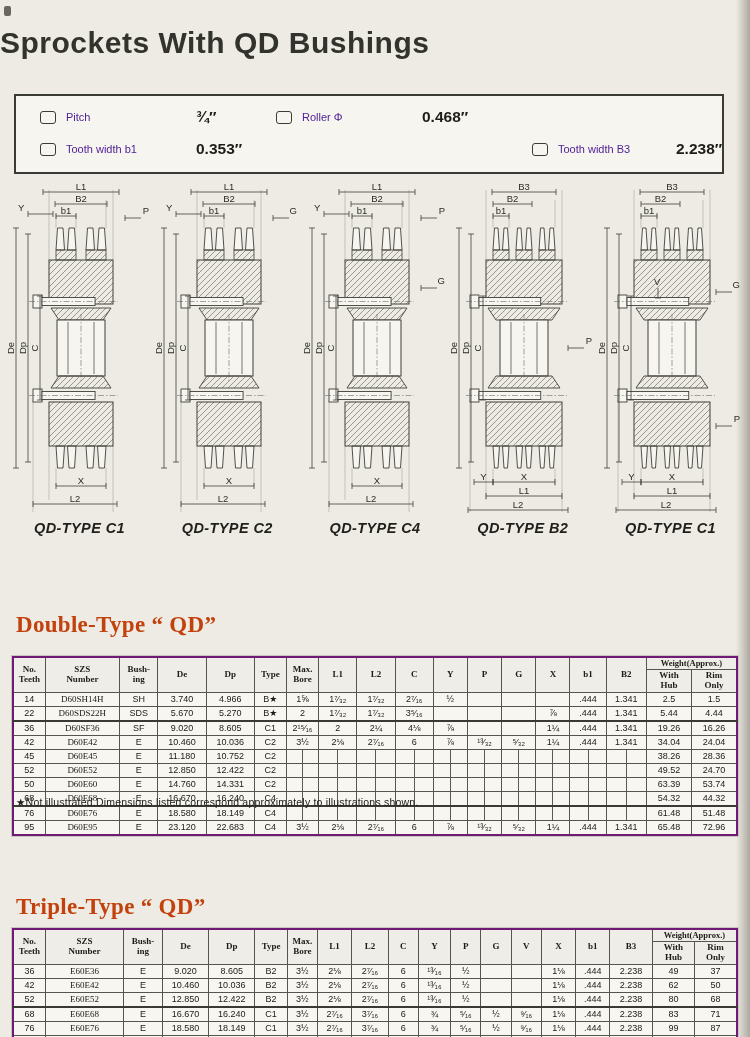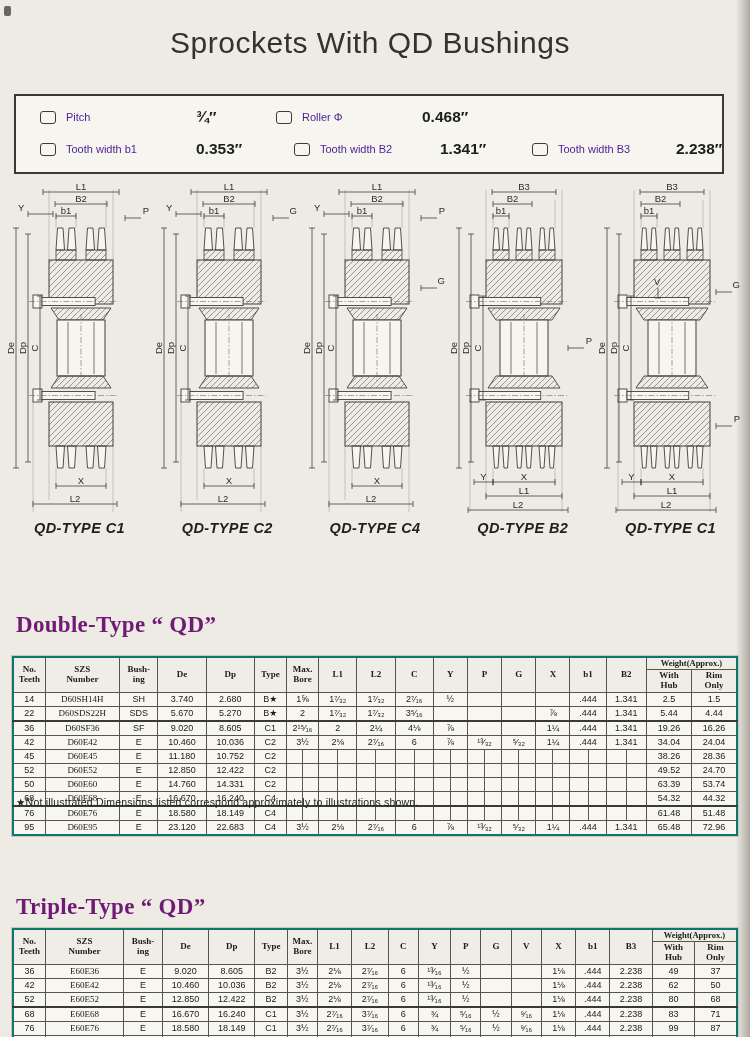--- a/index.html
+++ b/index.html
@@ -4,22 +4,22 @@
 <style>
   html,body{margin:0;padding:0}
   body{
     width:750px;height:1037px;position:relative;overflow:hidden;
     background:#edebe4;
     font-family:"Liberation Sans",sans-serif;color:#22221e;
   }
   .scan-edge{position:absolute;top:0;right:0;width:14px;height:100%;
     background:linear-gradient(to right,rgba(0,0,0,0),rgba(110,104,92,.5));pointer-events:none}
   .scan-corner{position:absolute;left:4px;top:6px;width:7px;height:10px;background:#4a463e;border-radius:2px;opacity:.8}
-  .page-title{position:absolute;top:26px;left:0;width:740px;text-align:center;
-    font-size:30px;font-weight:normal;color:#33332d;letter-spacing:0.5px}
+  .page-title{position:absolute;top:26px;left:0;width:740px;
+    font-size:30px;font-weight:bold;color:#33332d;letter-spacing:0.5px}
   
   .spec-box{position:absolute;left:14px;top:94px;width:706px;height:76px;
     border:2px solid #3a3a34;background:rgba(252,251,247,.6)}
   .spec-item{position:absolute;display:flex;align-items:center}
   .cbx{display:inline-block;width:14px;height:11px;border:1.6px solid #3c3c36;border-radius:3px;margin-right:10px;background:transparent}
   .spec-label{font-weight:normal;font-size:11px;color:#4c1d95;white-space:nowrap}
   .spec-value{font-weight:bold;font-size:15.5px;color:#1d1d19;white-space:nowrap}
   #sp0{left:24px;top:12px}#sp0 .spec-label{width:130px}
   #sp1{left:260px;top:12px}#sp1 .spec-label{width:120px}
   #sp2{left:24px;top:44px}#sp2 .spec-label{width:130px}
@@ -27,29 +27,29 @@
   #sp4{left:516px;top:44px}#sp4 .spec-label{width:118px}
   
   .diagrams{position:absolute;left:8px;top:184px;width:734px;display:flex;justify-content:space-between}
   .diagram{width:143px}
   .diagram svg{display:block}
   .caption{margin-top:4px;text-align:center;font-style:italic;font-weight:bold;
     font-size:14.5px;letter-spacing:.4px;color:#1f1f1b;white-space:nowrap}
   .dl{font-size:9.5px;fill:#2c2c27;font-family:"Liberation Sans",sans-serif}
   
   .sec-heading{position:absolute;left:16px;font-family:"Liberation Serif",serif;
-    font-weight:bold;font-size:23px;color:#701a75;letter-spacing:.3px}
+    font-weight:bold;font-size:23px;color:#c2410c;letter-spacing:.3px}
   #head-double{top:612px}
   #head-triple{top:894px}
   
   .twrap{position:absolute;left:12px;width:726px}
   #t1wrap{top:656px}
   #t2wrap{top:928px}
   table.dtable{border-collapse:collapse;width:100%;table-layout:fixed;
-    background:#f7f6f1;border:2px solid #0f766e;box-shadow:0 0 0 1px #c9c7bd}
+    background:#f7f6f1;border:2px solid #701a75;box-shadow:0 0 0 1px #c9c7bd}
   .dtable th{font-family:"Liberation Serif",serif;font-weight:bold;font-size:9px;
     line-height:1.1;border:1px solid #55544d;padding:1px 0;color:#1d1d18;background:rgba(205,202,190,.18)}
   .dtable td{font-size:9px;border:1px solid #55544d;text-align:center;padding:0;
     height:13px;line-height:13px;color:#1b1b16;overflow:hidden;white-space:nowrap}
   .dtable td:nth-child(2){font-family:"Liberation Serif",serif}
   .dtable tr.grp td{border-top:2px solid #3a3a34}
   .ditto{width:1px;height:13px;background:#5a5952;margin:0 auto}
   .footnote{position:absolute;left:16px;top:796px;font-size:10.5px;color:#23231e;letter-spacing:.2px}
 </style>
 </head>
@@ -68,25 +68,20 @@
   </div>
   <div class="spec-item" id="sp1">
     <span class="cbx"></span>
     <span class="spec-label">Roller Φ</span>
     <span class="spec-value">0.468″</span>
   </div>
   <div class="spec-item" id="sp2">
     <span class="cbx"></span>
     <span class="spec-label">Tooth width b1</span>
     <span class="spec-value">0.353″</span>
-  </div>
-  <div class="spec-item" id="sp3">
-    <span class="cbx"></span>
-    <span class="spec-label">Tooth width B2</span>
-    <span class="spec-value">1.341″</span>
   </div>
   <div class="spec-item" id="sp4">
     <span class="cbx"></span>
     <span class="spec-label">Tooth width B3</span>
     <span class="spec-value">2.238″</span>
   </div>
 </div>
 
 <div class="diagrams">
   <div class="diagram">
@@ -590,21 +585,21 @@
           <th>With<br>Hub</th>
           <th>Rim<br>Only</th>
         </tr>
       </thead>
       <tbody>
         <tr>
           <td>14</td>
           <td>D60SH14H</td>
           <td>SH</td>
           <td>3.740</td>
-          <td>2.680</td>
+          <td>4.966</td>
           <td>B★</td>
           <td>1⅝</td>
           <td>1⁷⁄₃₂</td>
           <td>1⁷⁄₃₂</td>
           <td>2⁷⁄₁₆</td>
           <td>½</td>
           <td></td>
           <td></td>
           <td></td>
           <td>.444</td>

